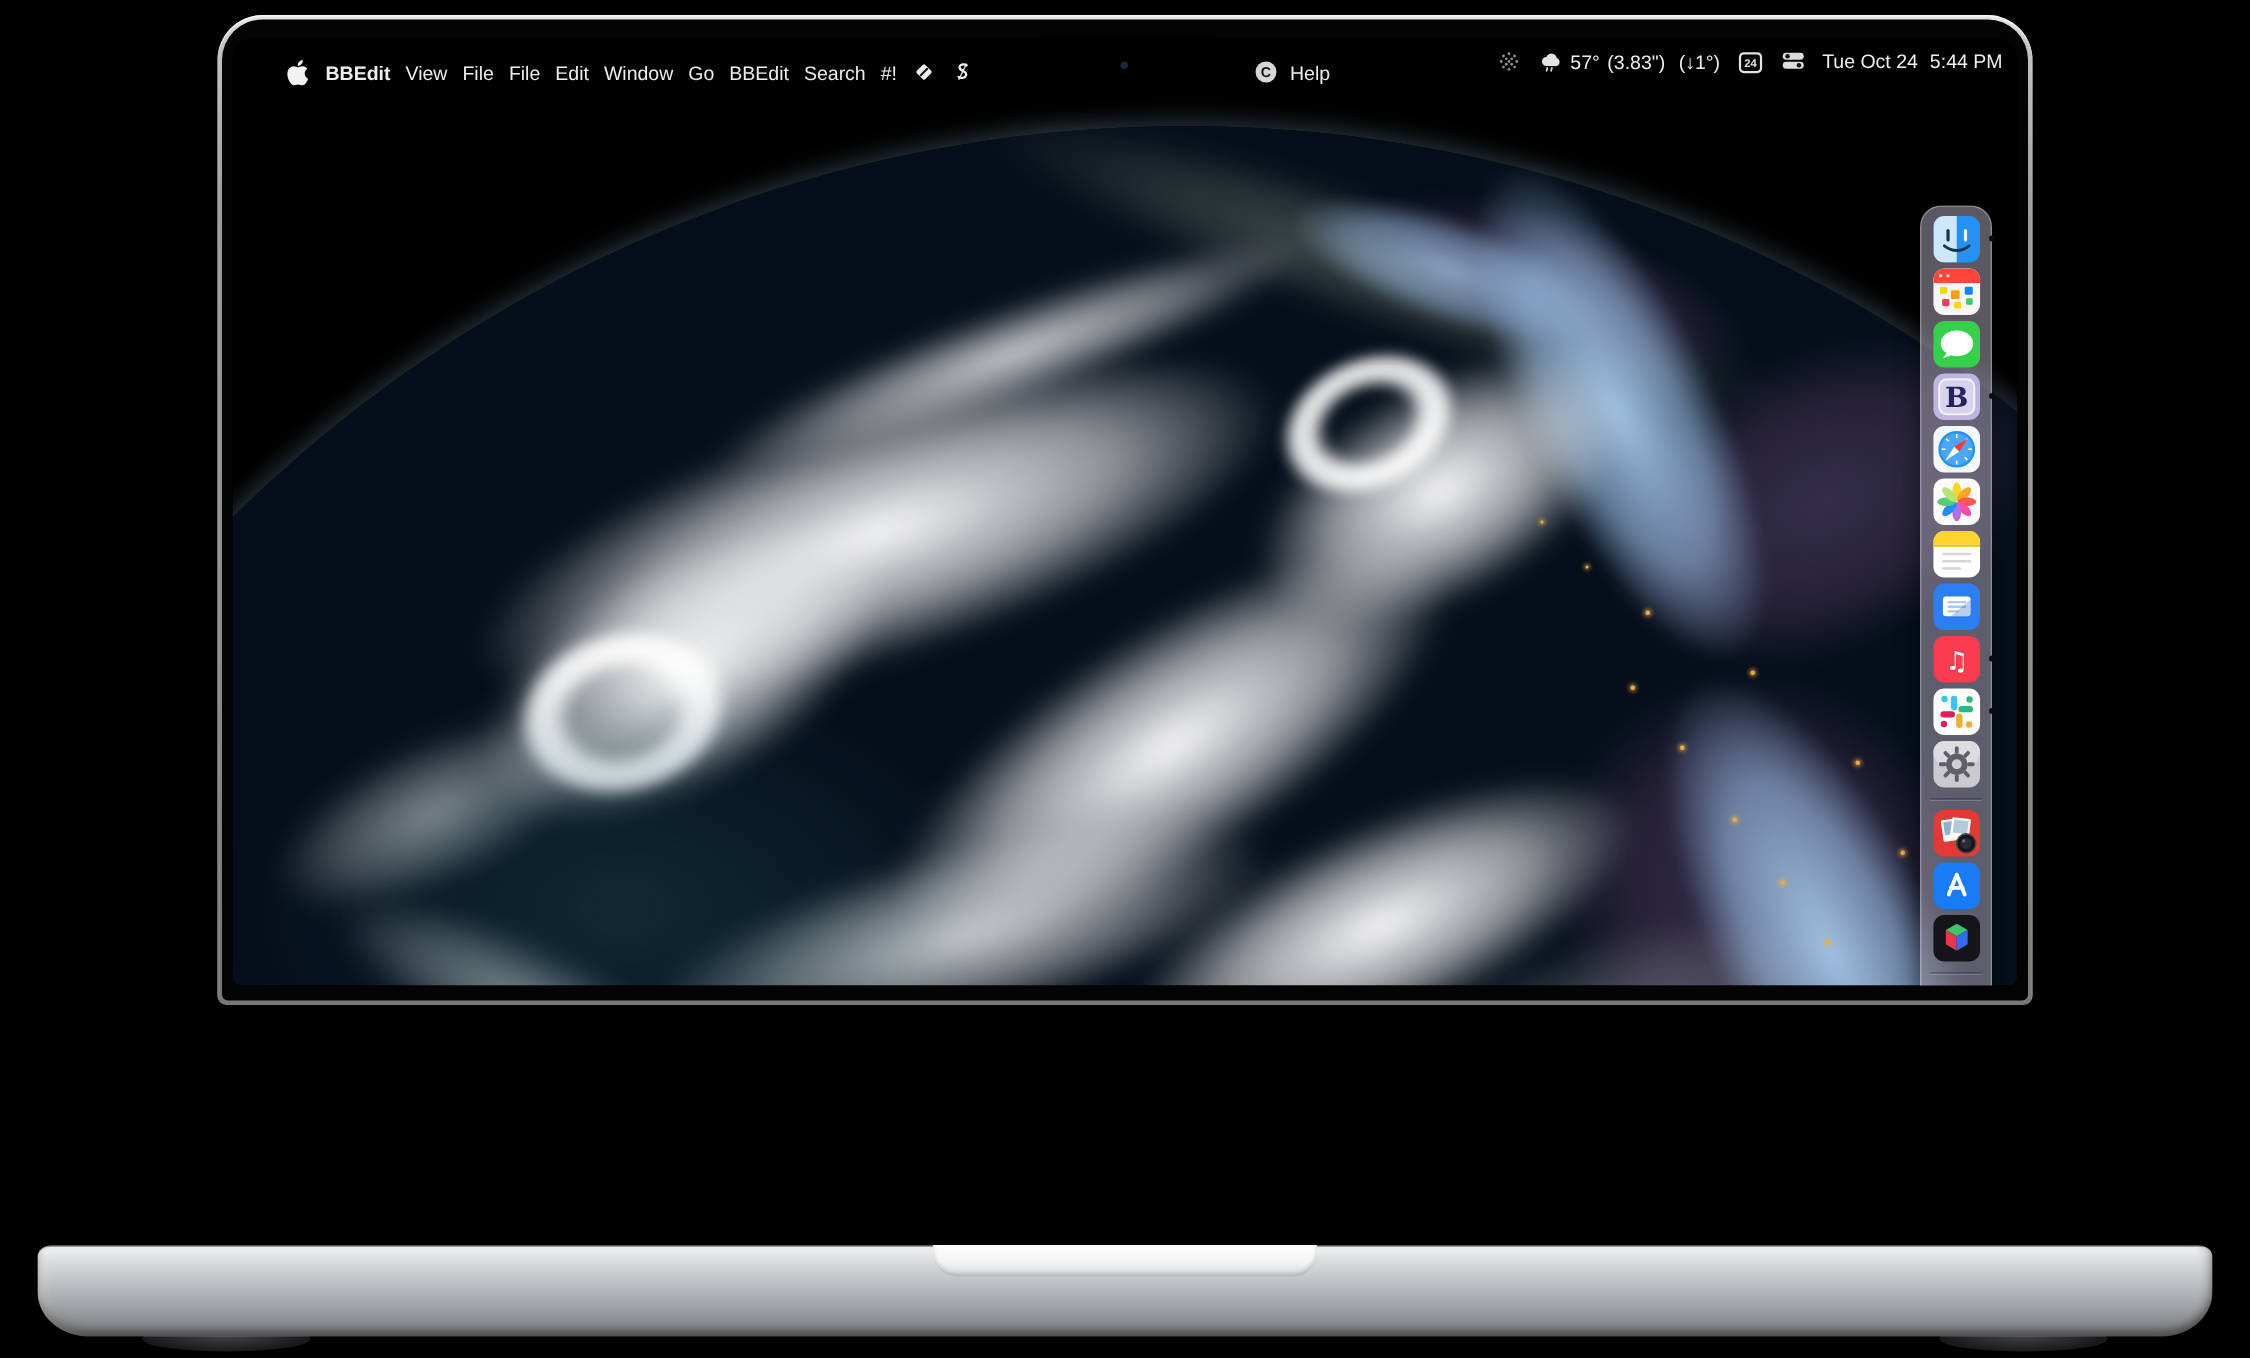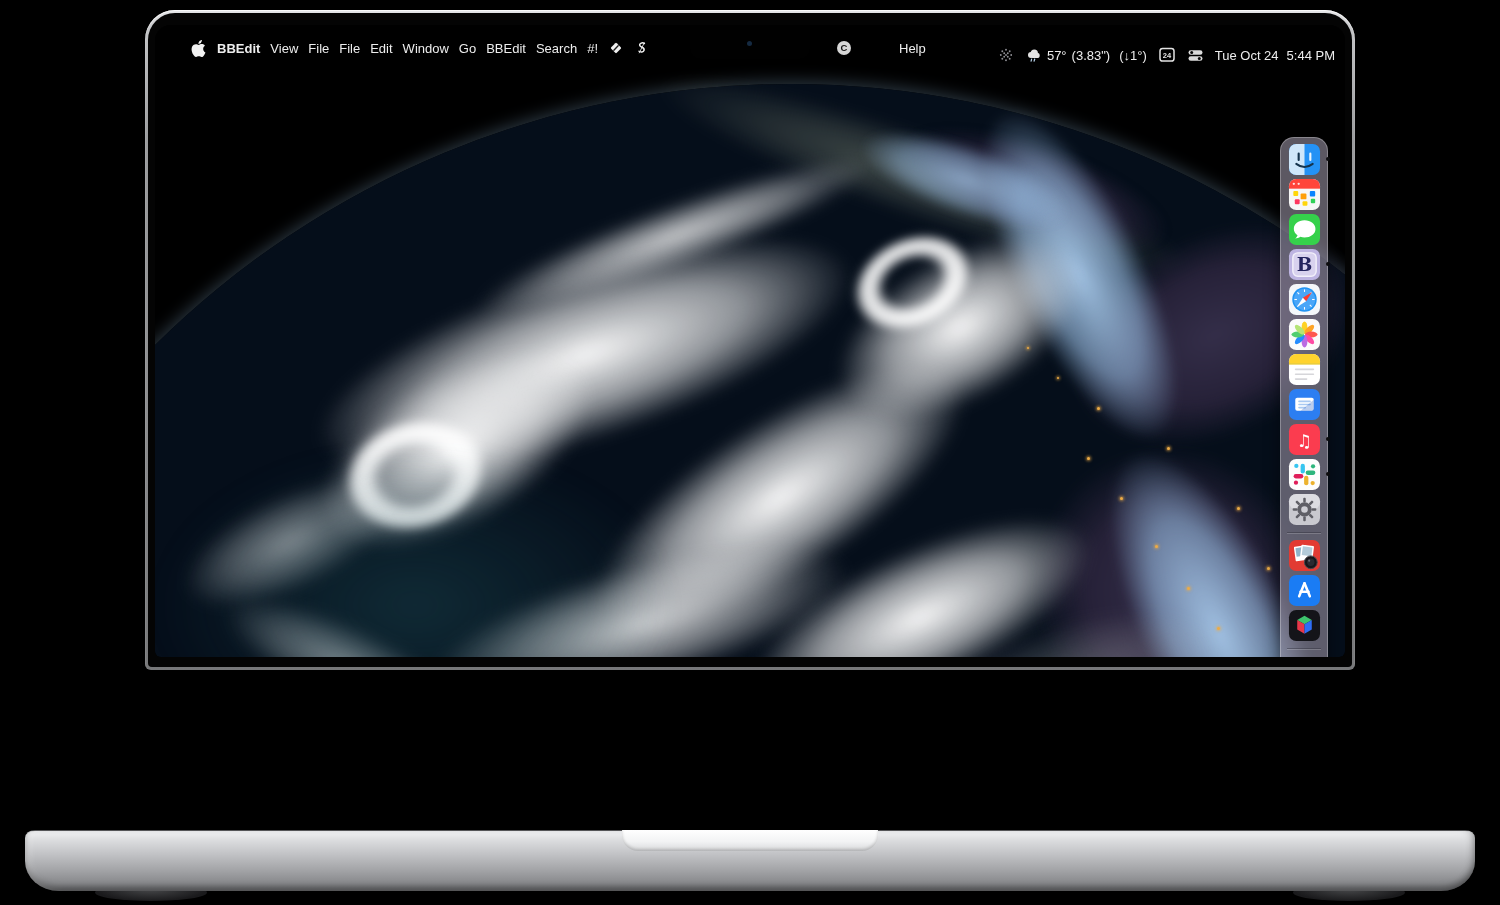--- a/index.html
+++ b/index.html
@@ -45,21 +45,21 @@
   .land{background:radial-gradient(closest-side,#342e49,#262138 62%,rgba(30,26,45,0) 100%);filter:blur(5px);}
   .haze{background:radial-gradient(closest-side,rgba(120,130,115,.55),rgba(120,130,115,.25) 60%,rgba(120,130,115,0) 100%);filter:blur(6px);}
   .teal{background:radial-gradient(closest-side,rgba(32,84,94,.4),rgba(32,84,94,0) 100%);filter:blur(10px);}
   .city{position:absolute;width:3px;height:3px;border-radius:50%;background:#edab45;box-shadow:0 0 3px 1px rgba(237,171,69,.7);}
 
   
   .menubar{position:absolute;left:0;right:0;top:8px;height:30px;display:flex;align-items:center;
     color:#ededed;font-size:13px;padding-left:30px;z-index:20;}
   .mitem{padding:0 5px;white-space:nowrap;display:flex;align-items:center;height:22px;}
   .mapp{font-weight:700;}
-  .mright{position:absolute;right:10px;top:0;height:30px;display:flex;align-items:flex-end;gap:11px;}
+  .mright{position:absolute;right:10px;top:0;height:30px;display:flex;align-items:flex-start;gap:11px;}
   .wgroup,.clockgroup{display:flex;align-items:center;gap:5px;}
   .clockgroup{gap:8px;}
   .notch{position:absolute;left:535px;top:0;width:120px;height:34px;background:#010101;
     border-radius:0 0 10px 10px;z-index:15;}
   .camdot{position:absolute;left:57px;top:16px;width:5px;height:5px;border-radius:50%;background:#152a41;}
 
   
   .dock{position:absolute;right:17px;top:112px;width:46px;z-index:20;
     background:rgba(158,152,168,.58);border:1px solid rgba(255,255,255,.28);
     border-radius:14px;display:flex;flex-direction:column;align-items:center;gap:2px;
@@ -151,21 +151,21 @@
             <line x1="11.8" y1="2.2" x2="5.8" y2="14.4" stroke="#f0f0f0" stroke-width="1.1" opacity=".85"></line>
           </svg>
         </div>
 
         <div class="mitem" style="position:absolute;left:676px;">
           <svg width="16" height="16" viewBox="0 0 16 16">
             <circle cx="8" cy="8" r="7" fill="#d6d6d6"></circle>
             <text x="8" y="11.3" text-anchor="middle" font-family="Liberation Sans, sans-serif" font-size="9.5" font-weight="bold" fill="#121212">C</text>
           </svg>
         </div>
-        <div class="mitem" style="position:absolute;left:739px;">Help</div>
+        <div class="mitem" style="position:absolute;left:700px;">Help</div>
 
         <div class="mright">
           <div style="display:flex;">
             <svg width="16" height="16" viewBox="0 0 16 16" fill="#8e8e94">
               <circle cx="13.2" cy="8" r=".95"></circle>
                 <circle cx="11.7" cy="11.7" r=".95"></circle>
                 <circle cx="8" cy="13.2" r=".95"></circle>
               <circle cx="4.3" cy="11.7" r=".95"></circle>
                 <circle cx="2.8" cy="8" r=".95"></circle>
                 <circle cx="4.3" cy="4.3" r=".95"></circle>

